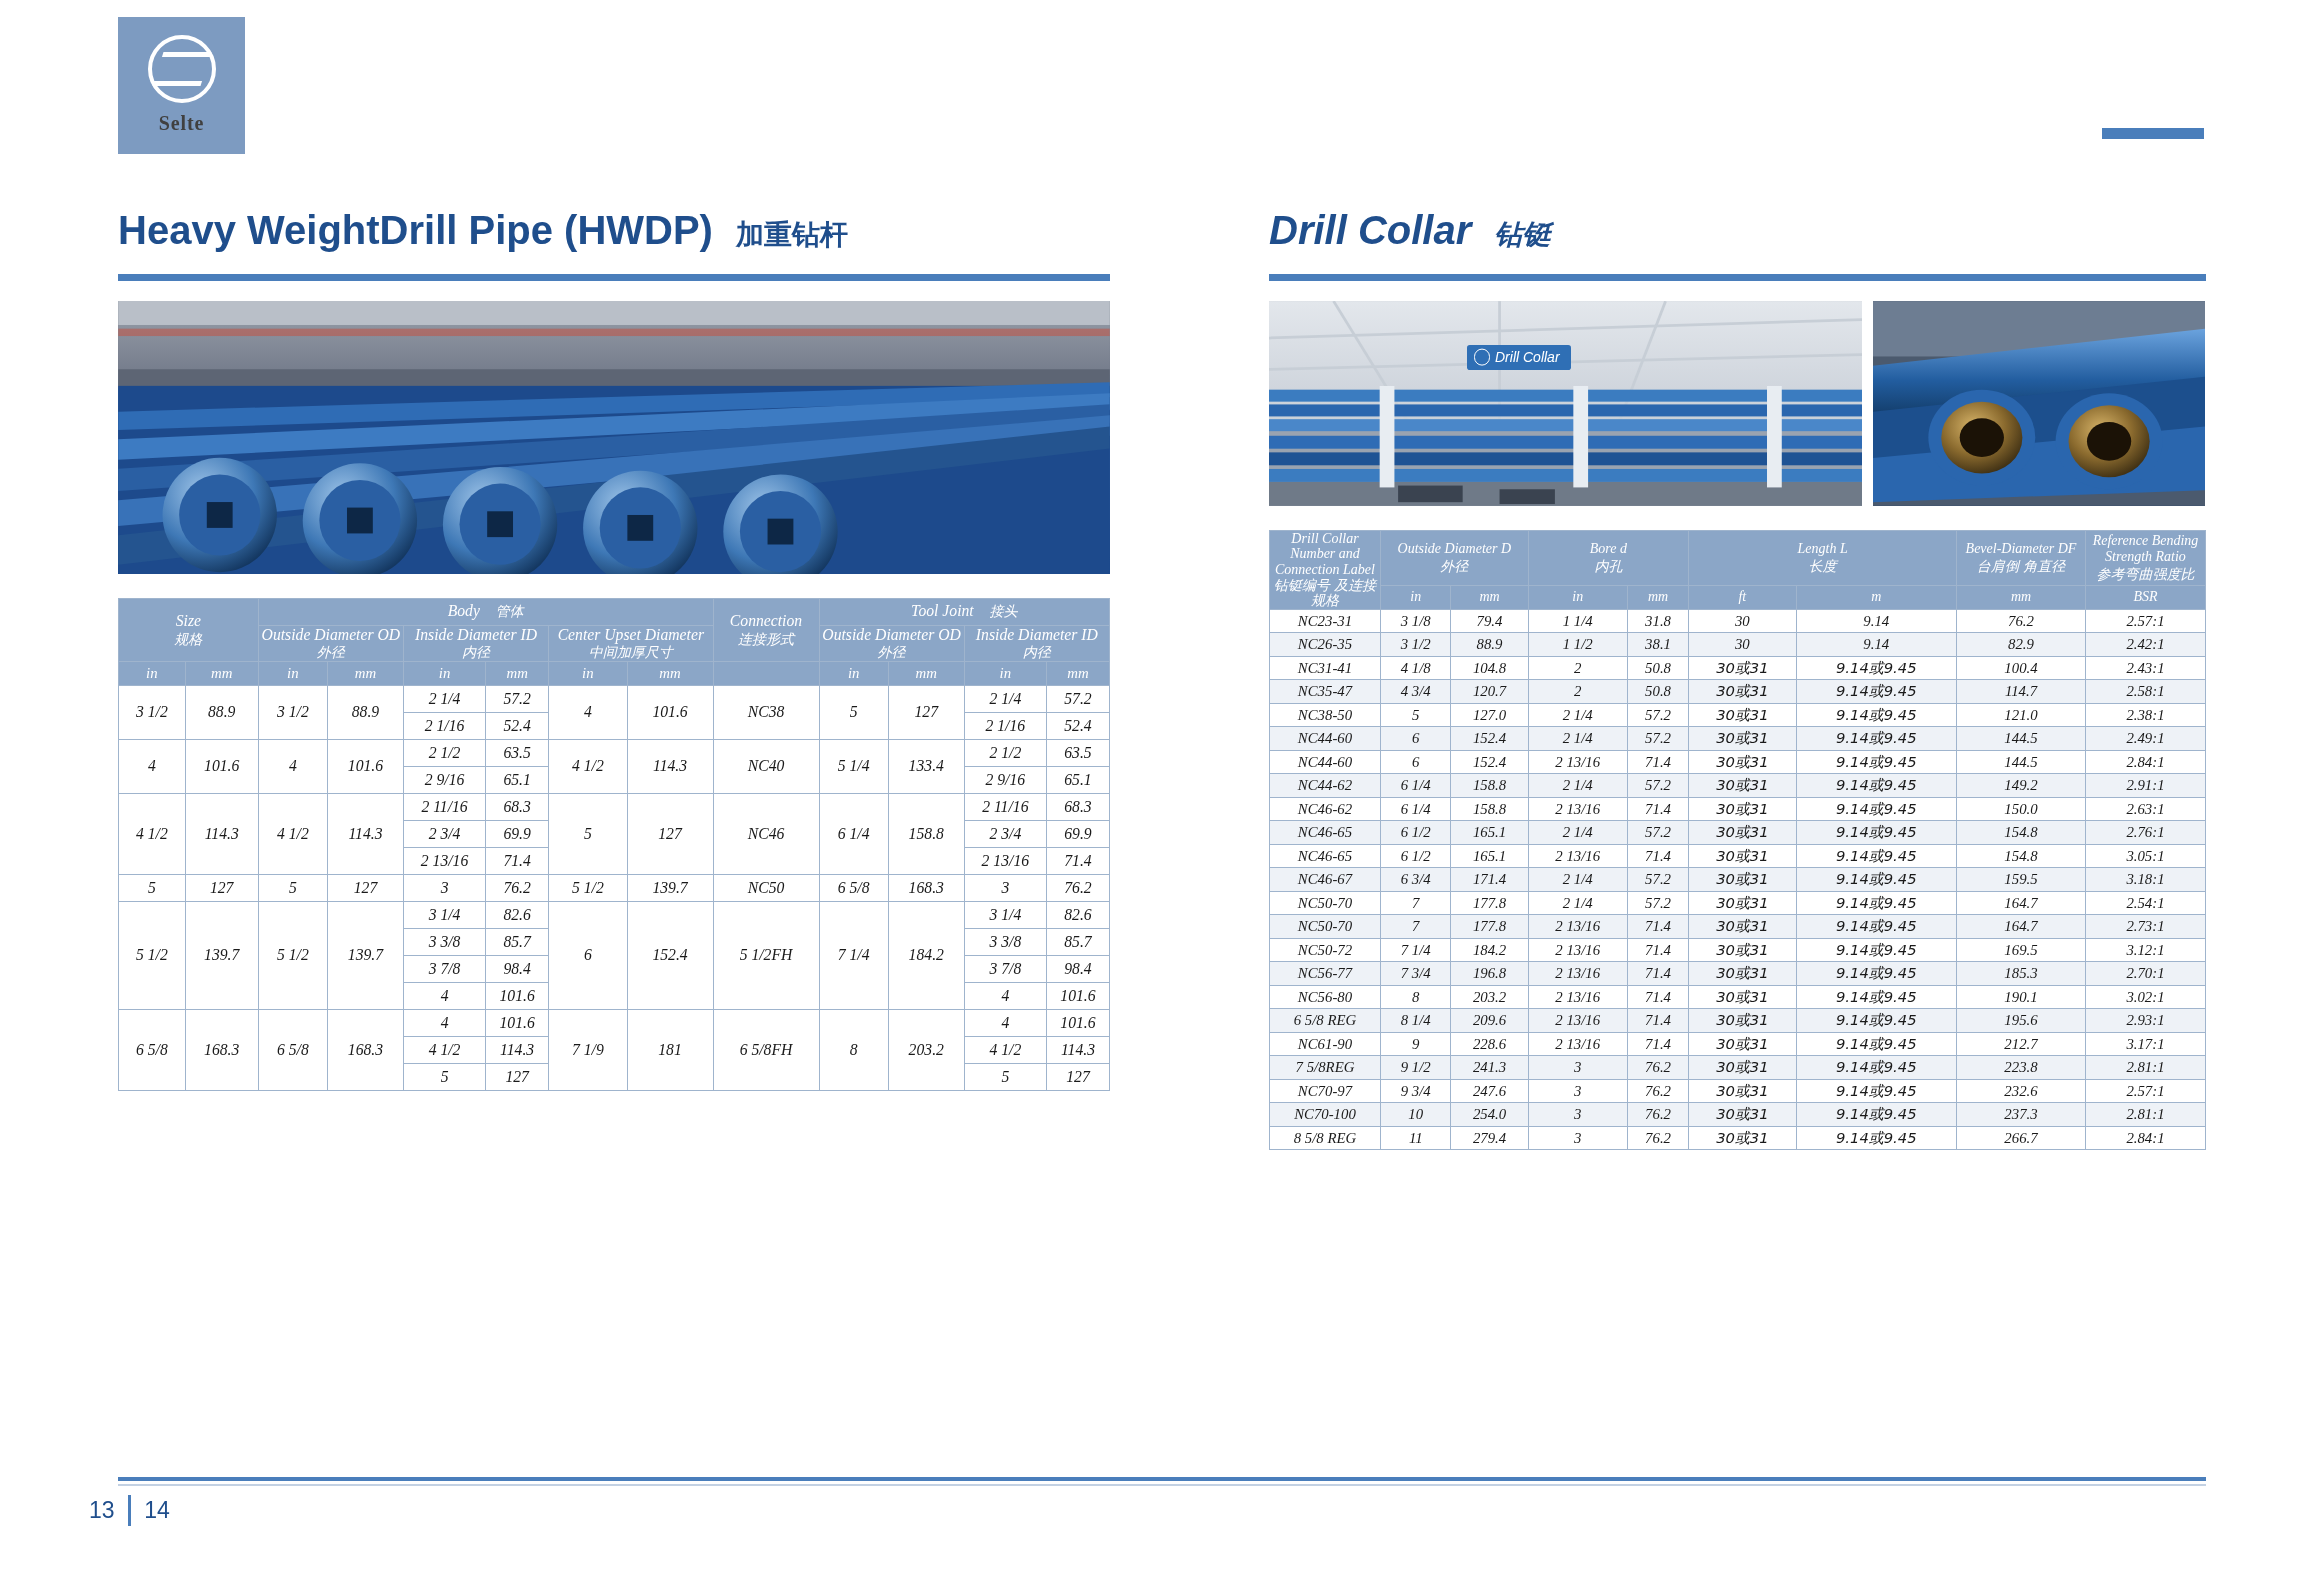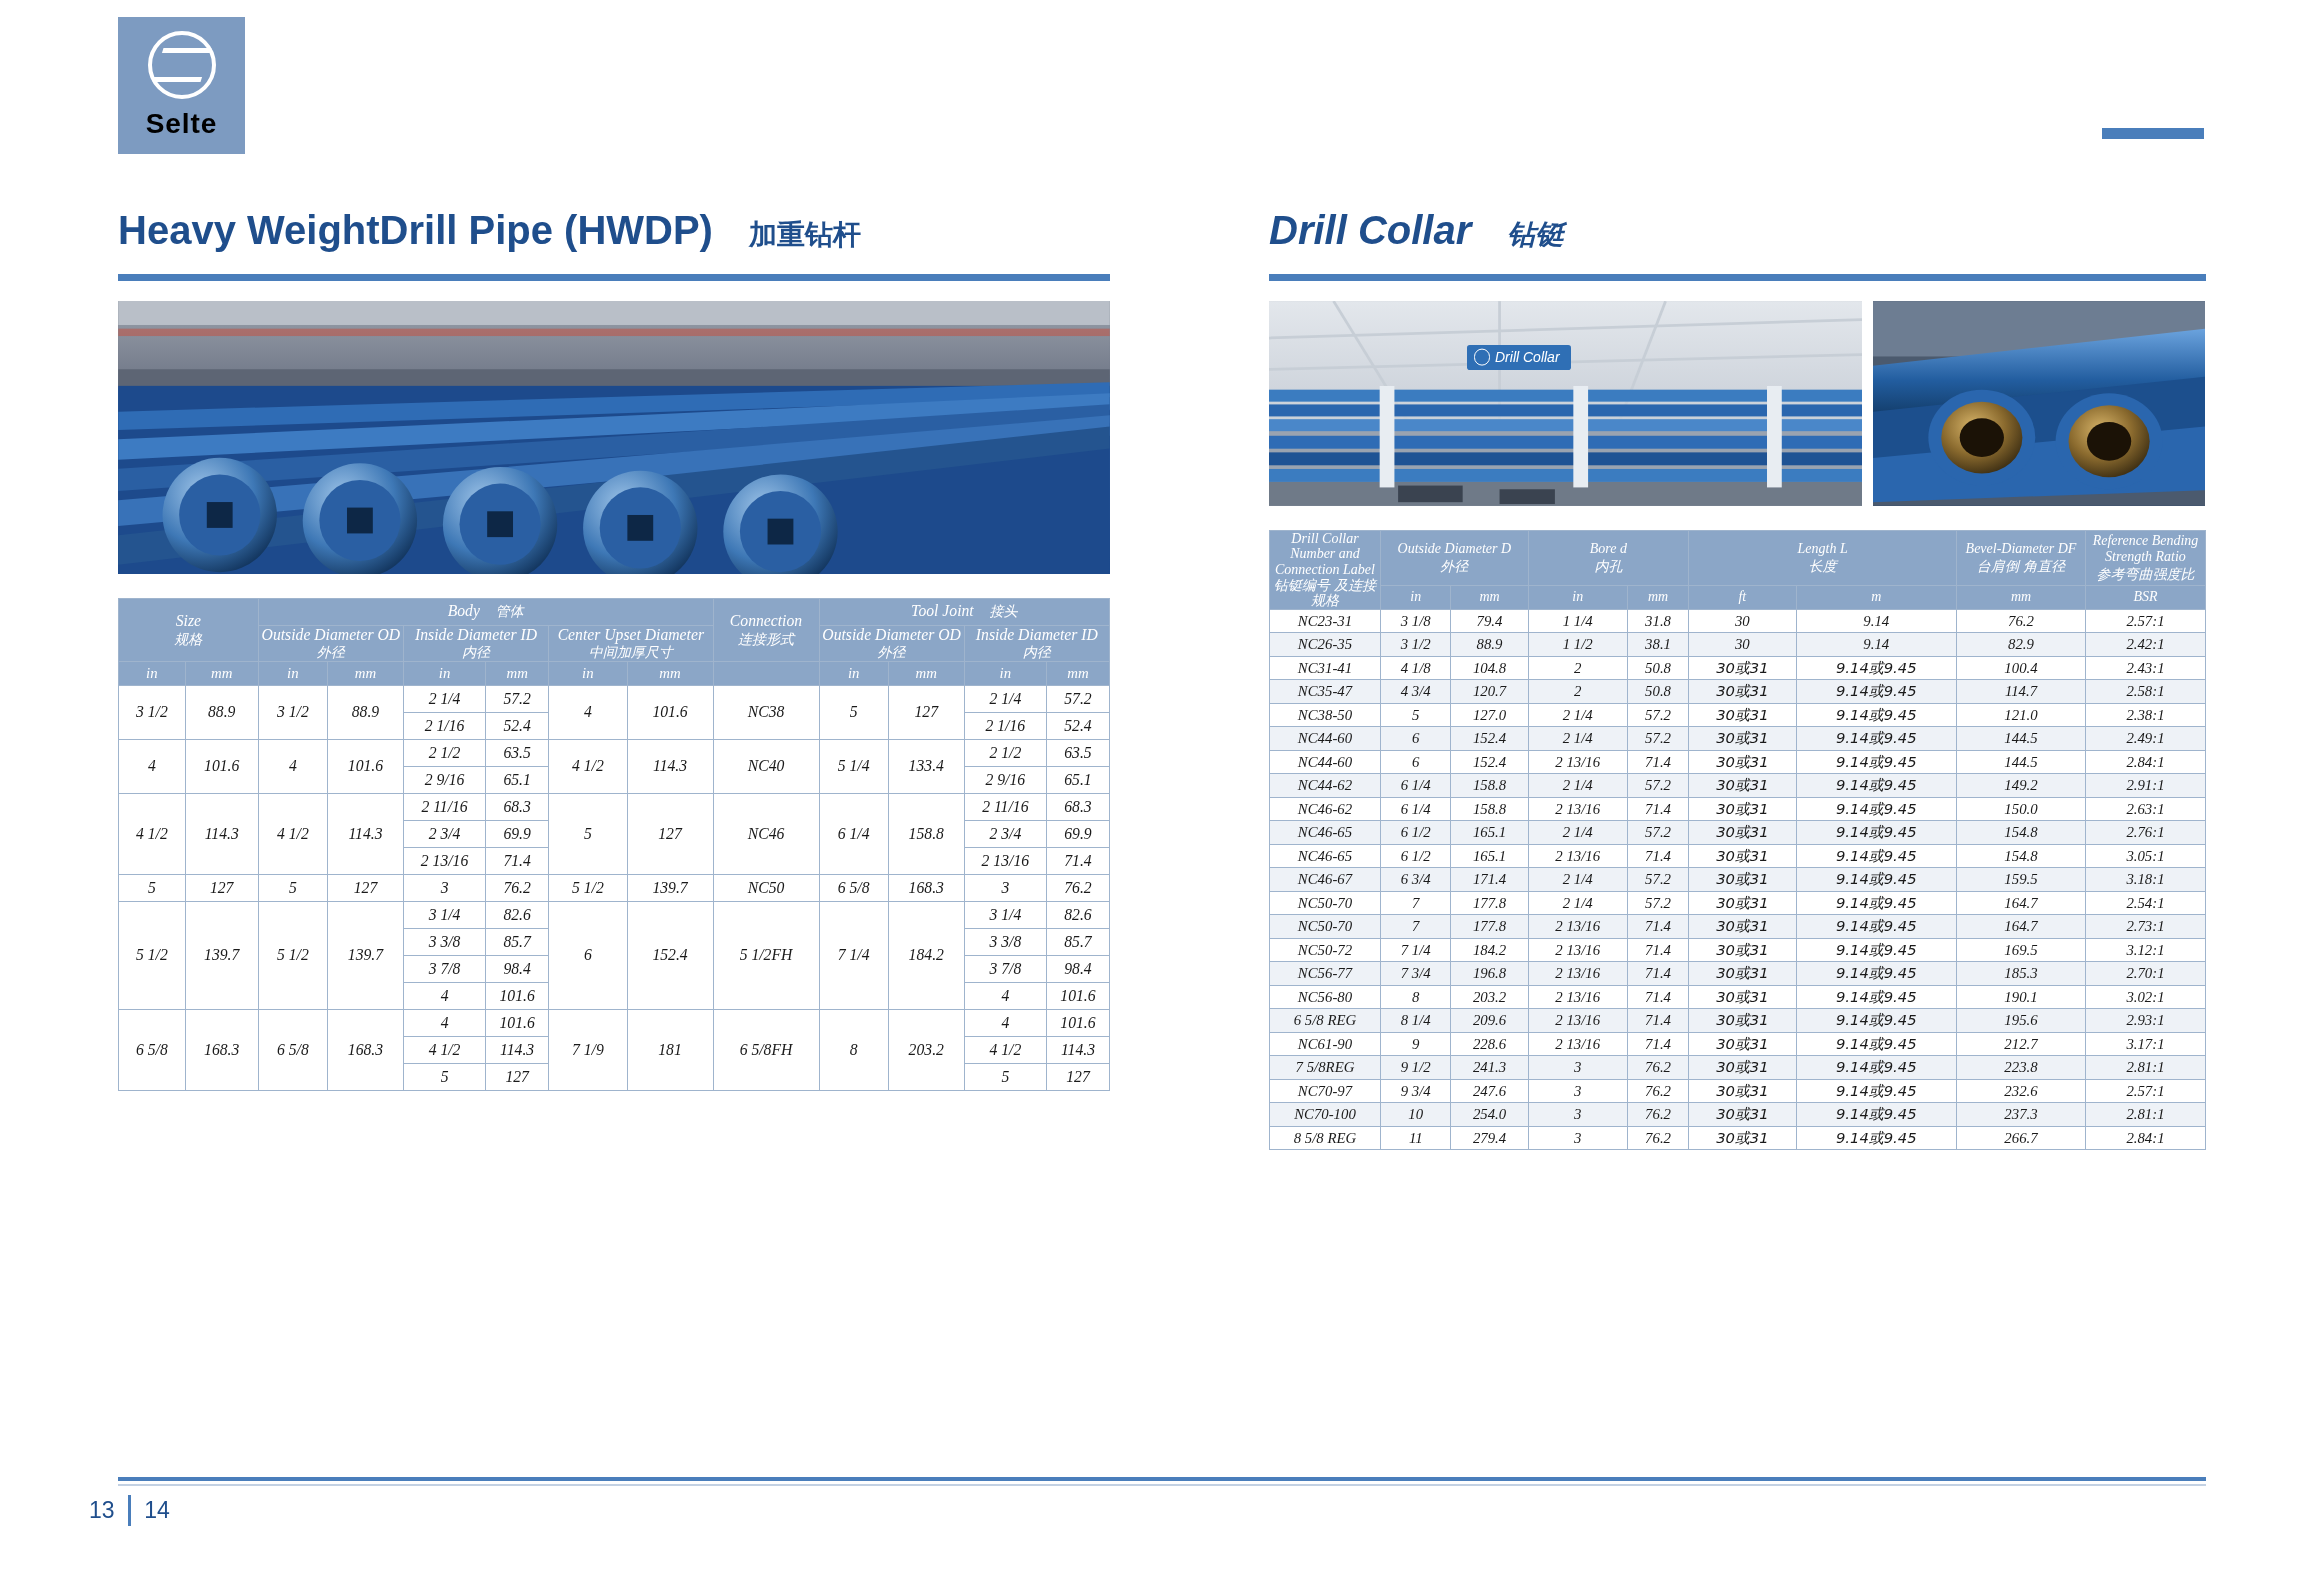--- a/index.html
+++ b/index.html
@@ -26,42 +26,42 @@
     width:68px; height:68px; border-radius:50%;
     border:4.6px solid #ffffff; position:relative;
     display:flex; align-items:center; justify-content:center;
   }
   .logo-circle:after {
     content:""; position:absolute; width:48px; height:24px;
     border-top:5.5px solid #ffffff; border-bottom:5.5px solid #ffffff;
     transform: skewX(-18deg);
   }
   .logo-text {
-    color:#000000; font-family:Liberation Sans, sans-serif;
-    font-weight:bold; font-size:28px; letter-spacing:0.9px; margin-top:9.2px;
+    color:#404040; font-family:Liberation Serif, serif;
+    font-weight:bold; font-size:20px; letter-spacing:0.9px; margin-top:9.2px;
   }
   .company-name {
     position:absolute; right:235px; top:122px; transform:translateY(-50%);
     color:#1f4e8c; font-family:"Liberation Sans", sans-serif;
     font-weight:bold; font-size:25px; letter-spacing:0.2px;
     white-space:nowrap;
   }
   .company-bar {
     position:absolute; right:118px; top:128px; width:102px; height:11px;
     background:#4a7ebb;
   }
 
   
   .col-left { position:absolute; left:118px; top:208px; width:992px; }
   .col-right { position:absolute; left:1269px; top:208px; width:937px;font-style:italic; }
 
   .sec-title {
     font-family:"Liberation Sans", sans-serif;
     font-weight:bold; font-size:40px; color:#1f4e8c;
-    display:flex; align-items:baseline; gap:36px;
+    display:flex; align-items:baseline; gap:23px;
     white-space:nowrap;
   }
   .sec-title .cn {
     font-family:"DejaVu Sans", sans-serif;
     font-size:28px; color:#1f4e8c; font-weight:bold;
   }
   .title-rule {
     height:6.5px; background:#4a7ebb; margin-top:20px; width:100%;
   }
 

